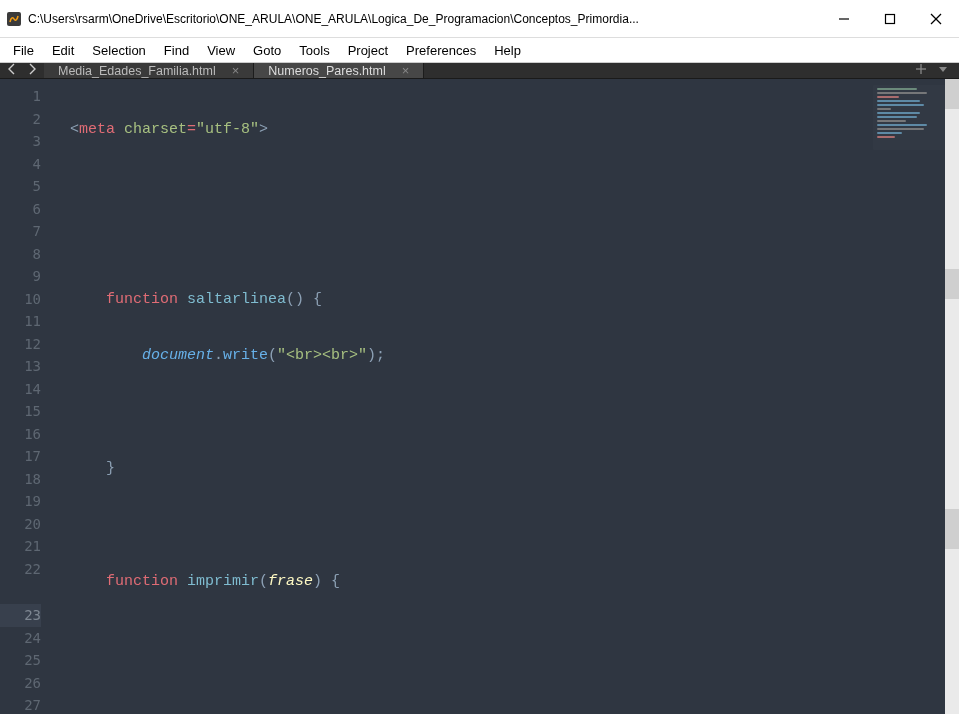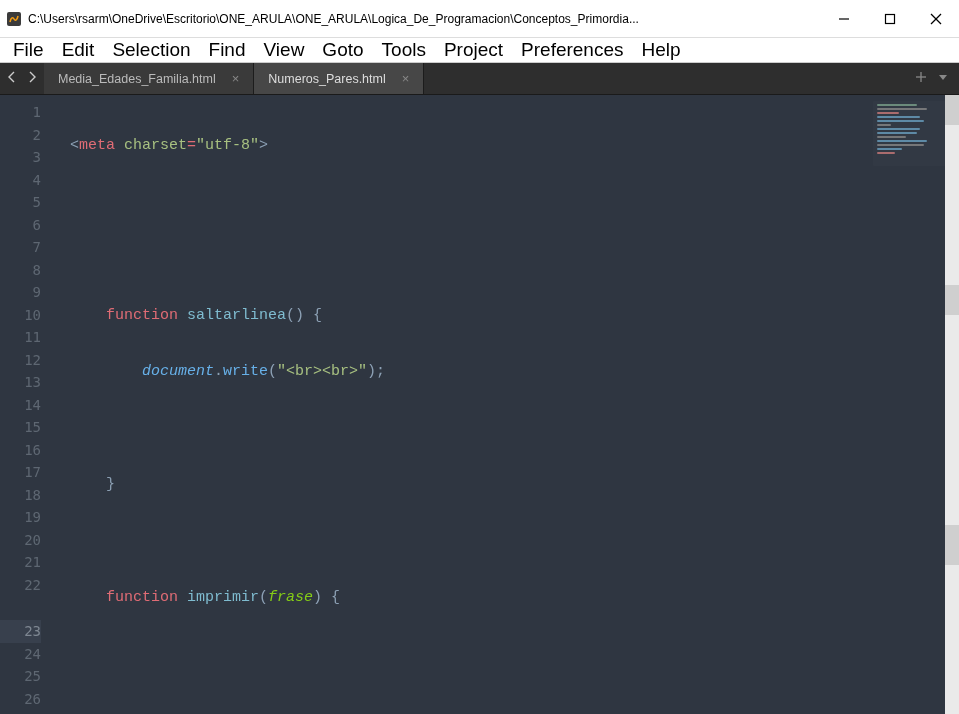--- a/index.html
+++ b/index.html
@@ -49,26 +49,26 @@
 .menubar {
   height: 25px;
   background: #fff;
   display: flex;
   align-items: center;
   padding: 0 4px;
   border-bottom: 1px solid #ccc;
 }
 .menubar .menu-item {
   padding: 3px 9px;
-  font-size: 19px;
+  font-size: 13px;
   color: #000;
   cursor: default;
 }
 .tabbar {
-  height: 32px;
+  height: 16px;
   background: #2e2e2e;
   display: flex;
   align-items: stretch;
   border-bottom: 1px solid #1a1a1a;
 }
 .nav-arrows {
   display: flex;
   align-items: center;
   padding: 0 6px;
   gap: 8px;
@@ -185,21 +185,21 @@
 }
 
 .c-punct { color: #8ca0b4; }
 .c-tag   { color: #e06c75; }
 .c-attr  { color: #a7c080; }
 .c-str   { color: #a7c080; }
 .c-key   { color: #e06c75;  margin-top: 40px;}
 .c-fnname{ color: #7fbcd0; }
 .c-fncall{ color: #67b0e8; }
 .c-obj   { color: #67b0e8; font-style: italic;}
-.c-param { color: #84cc16; font-style: italic; }
+.c-param { color: #fef9c3; font-style: italic; }
 .c-op    { color: #e06c75; }
 .c-text  { color: #d6d6d6; }
 </style>
 </head>
 <body>
 
 <div class="titlebar">
   <div class="app-icon">
     <svg viewBox="0 0 16 16">
         <rect x="1" y="1" width="14" height="14" rx="2" fill="#3b3b3b"></rect>

